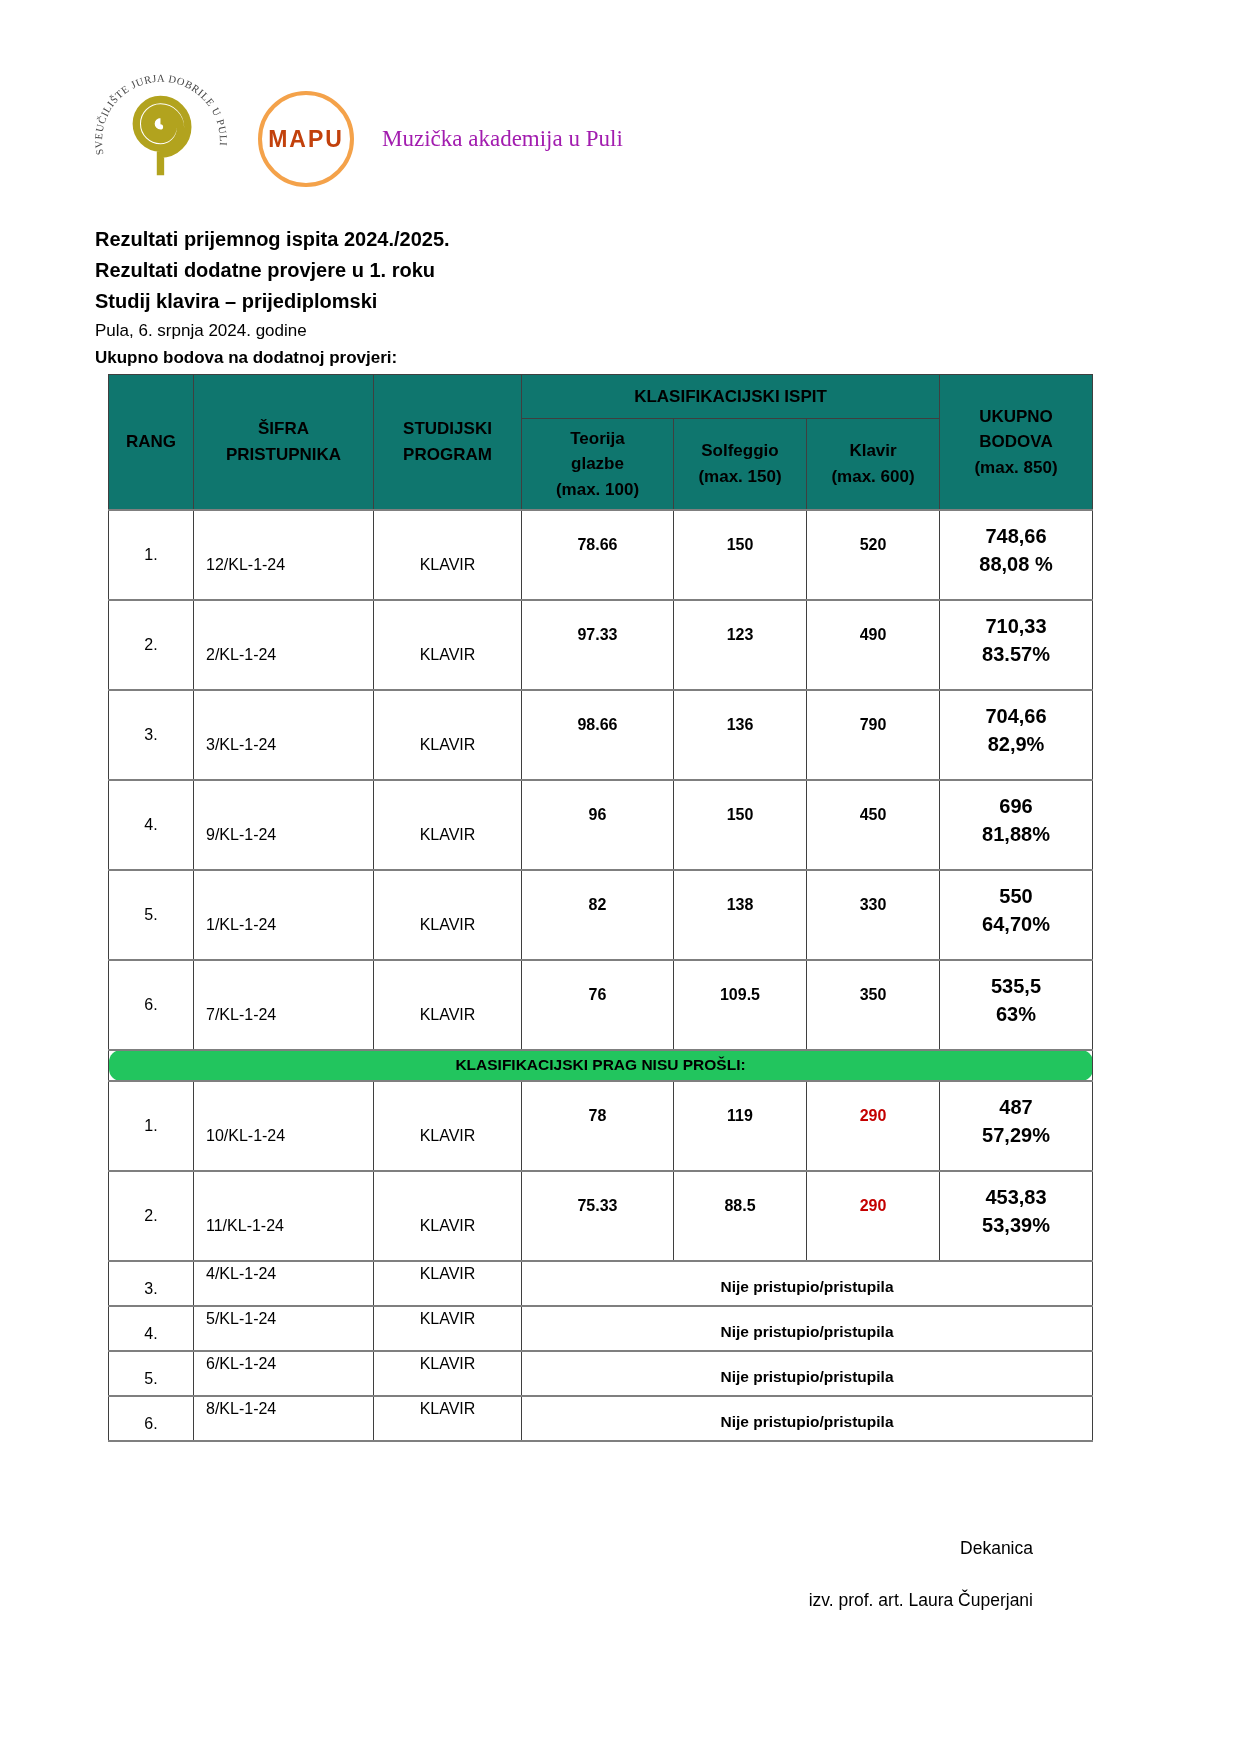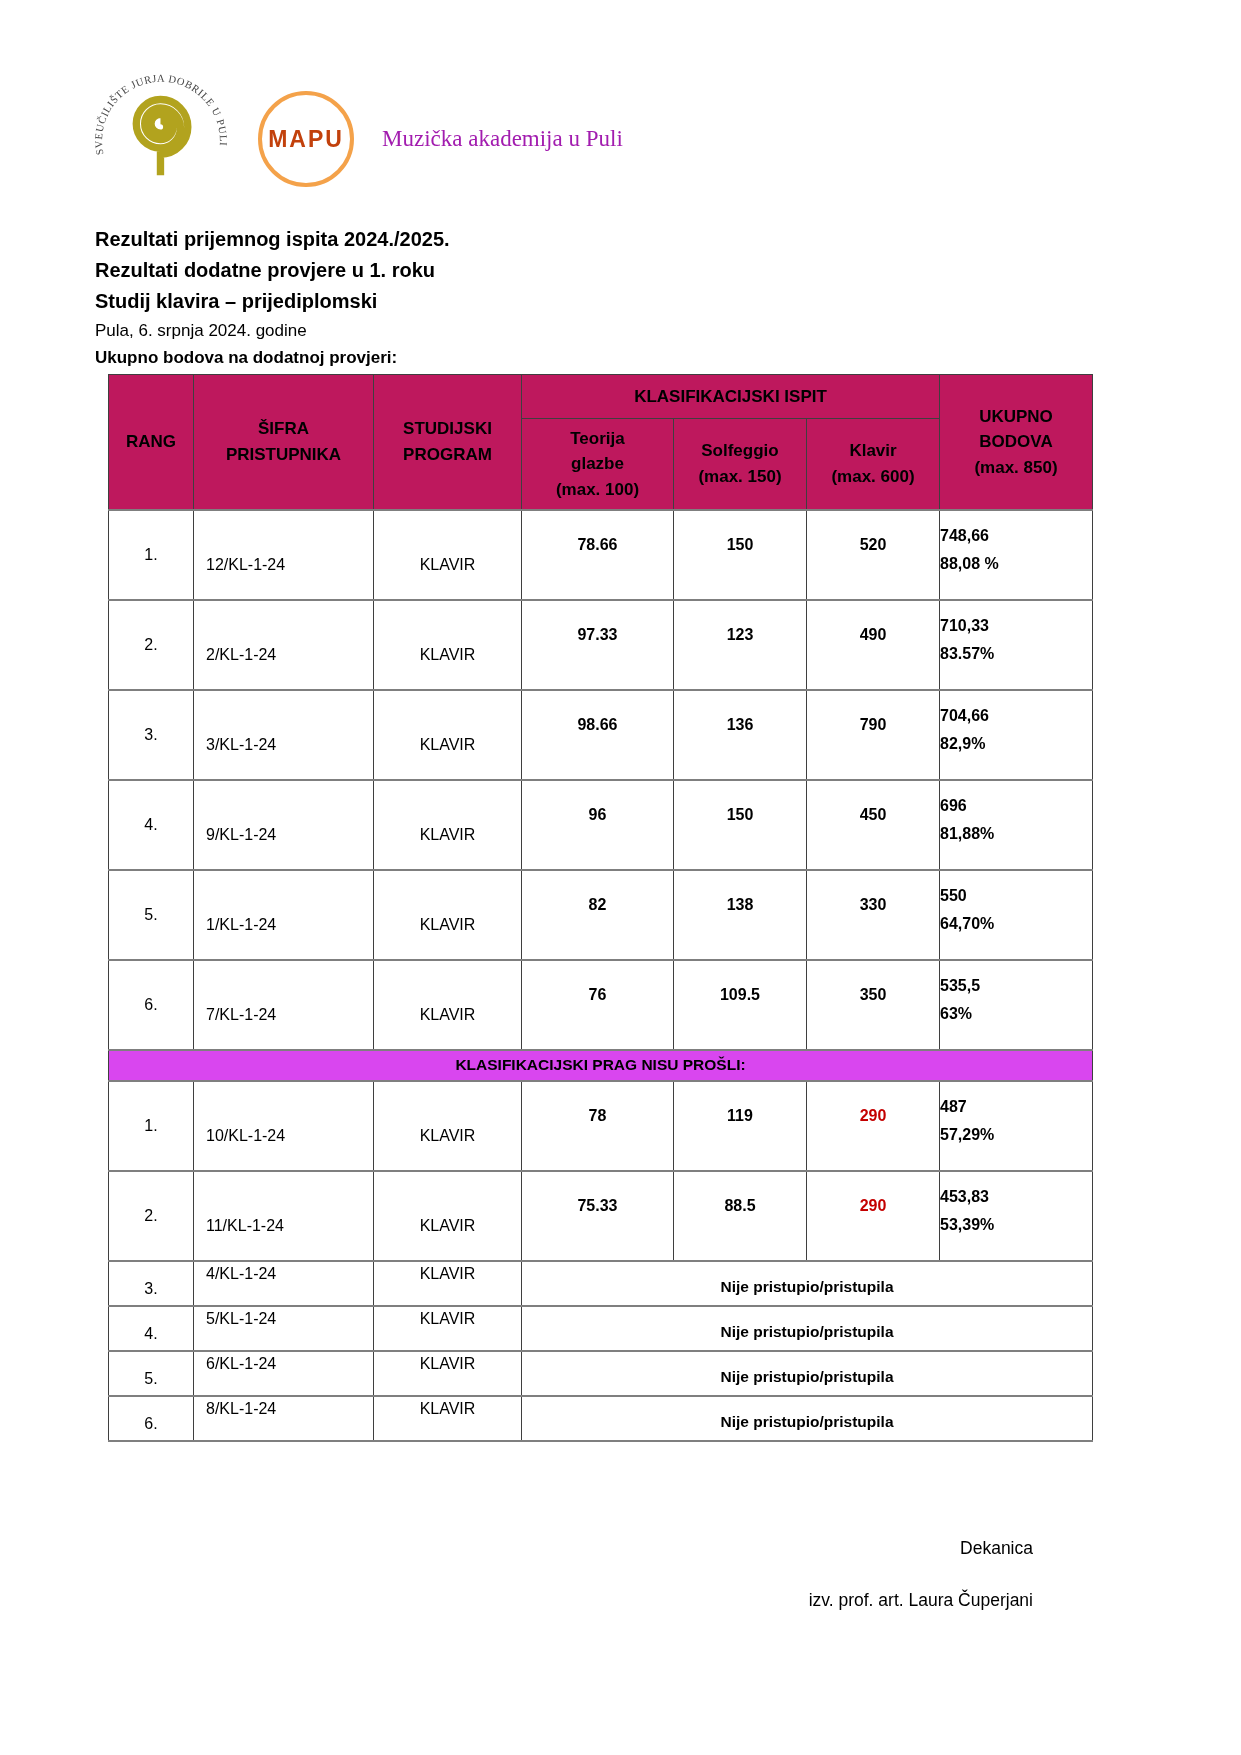--- a/index.html
+++ b/index.html
@@ -33,38 +33,38 @@
   .t-cap  { font-weight: bold; font-size: 17px; line-height: 27px; }
 
   
   table.results {
     border-collapse: collapse; table-layout: fixed;
     width: 984px; margin: 3px 0 0 108px;
   }
   .results th, .results td { border: 1px solid #3f3f3f; padding: 0; overflow: hidden; }
   .results tbody td { border-top: 2px solid #7f7f7f; border-bottom: 2px solid #7f7f7f; }
   .results thead th {
-    background: #be185d; font-weight: bold; font-size: 17px;
+    background: #0f766e; font-weight: bold; font-size: 17px;
     text-align: center; vertical-align: middle; line-height: 1.5;
   }
   .pre { white-space: pre-line; }
   tr.hrow1 { height: 44px; }
   tr.hrow2 { height: 91px; }
   tr.prow, tr.frow { height: 90px; }
   tr.arow { height: 45px; }
   tr.section-row { height: 31px; }
   tr.section-row td {
-    background: #d946ef; font-weight: bold; font-size: 15.5px;
-    text-align: center; vertical-align: middle;
+    background: #22c55e; font-weight: bold; font-size: 15.5px;
+    text-align: center; vertical-align: middle; border-radius: 12px;
   }
   .c-rank { text-align: center; vertical-align: middle; font-size: 16px; }
   .c-code { text-align: left; vertical-align: middle; padding: 20px 0 0 12px !important; font-size: 16px; }
   .c-prog { text-align: center; vertical-align: middle; padding-top: 20px !important; font-size: 16px; }
   .c-score { text-align: center; vertical-align: middle; padding-bottom: 20px !important; font-weight: bold; font-size: 16px; }
-  .c-total { text-align: left; vertical-align: middle; padding-bottom: 10px !important; font-weight: bold; font-size: 16px; line-height: 28px; }
+  .c-total { text-align: center; vertical-align: middle; padding-bottom: 10px !important; font-weight: bold; font-size: 20px; line-height: 28px; }
   .c-note { text-align: center; vertical-align: middle; font-weight: bold; font-size: 15.5px; }
   tr.arow .c-rank { vertical-align: bottom; padding-bottom: 7px !important; }
   tr.arow .c-code { vertical-align: top; padding: 3px 0 0 12px !important; }
   tr.arow .c-prog { vertical-align: top; padding-top: 3px !important; }
   tr.arow .c-note { padding-top: 8px !important; }
 
   
   .footer { margin-top: 96px; padding-right: 208px; text-align: right; font-size: 17.5px; }
   .footer .sig-name { margin-top: 31px; }
 </style>

